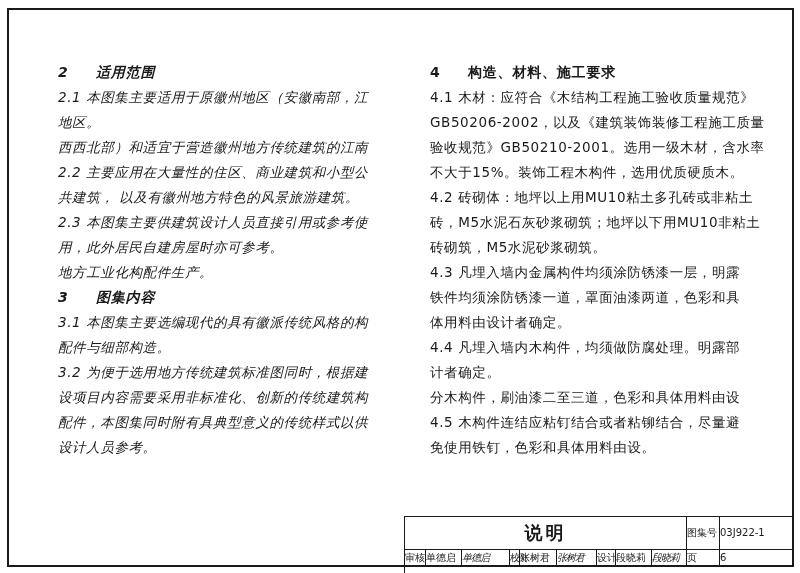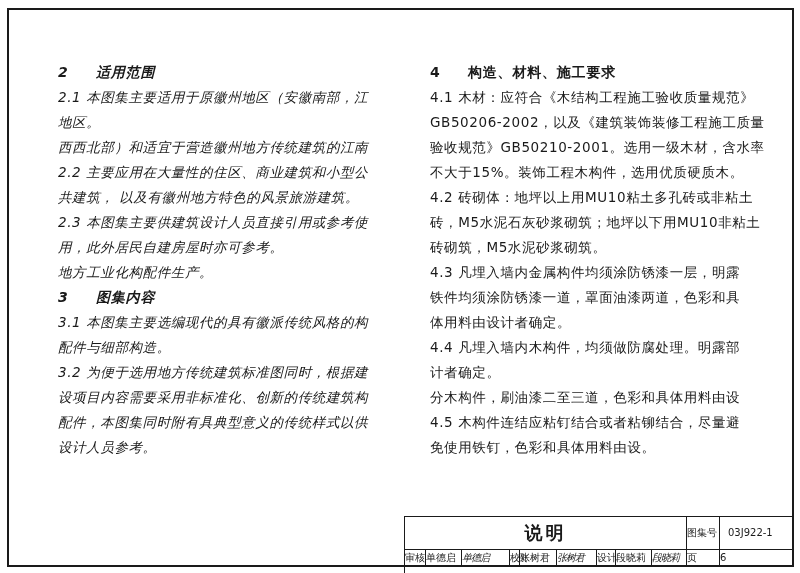--- a/index.html
+++ b/index.html
@@ -139,21 +139,21 @@
   <div class="line">4.4 凡埋入墙内木构件，均须做防腐处理。明露部</div>
   <div class="line">计者确定。</div>
   <div class="line">分木构件，刷油漆二至三道，色彩和具体用料由设</div>
   <div class="line">4.5 木构件连结应粘钉结合或者粘铆结合，尽量避</div>
   <div class="line">免使用铁钉，色彩和具体用料由设。</div>
 </div>
 
 <div class="title-block">
   <div class="tb-title">说明</div>
   <div class="tb-cell" style="left:281px; top:0; width:33px; height:32px; line-height:32px;">图集号</div>
-  <div class="tb-cell" style="left:314px; top:0; width:74px; height:32px; line-height:32px;padding-left:8px;">03J922-1</div>
+  <div class="tb-cell" style="left:314px; top:0; width:74px; height:32px; line-height:32px;">03J922-1</div>
 
   <div class="tb-row2">
     <div class="tb-cell first" style="left:0; width:20px;">审核</div>
     <div class="tb-cell" style="left:20px; width:36px;">单德启</div>
     <div class="tb-cell sig" style="left:56px; width:40px;">单德启</div>
     <div class="tb-cell" style="left:104px; width:18px;">校对</div>
     <div class="tb-cell" style="left:114px; width:37px;">张树君</div>
     <div class="tb-cell sig" style="left:151px; width:40px;">张树君</div>
     <div class="tb-cell" style="left:191px; width:19px;">设计</div>
     <div class="tb-cell" style="left:210px; width:36px;">段晓莉</div>

